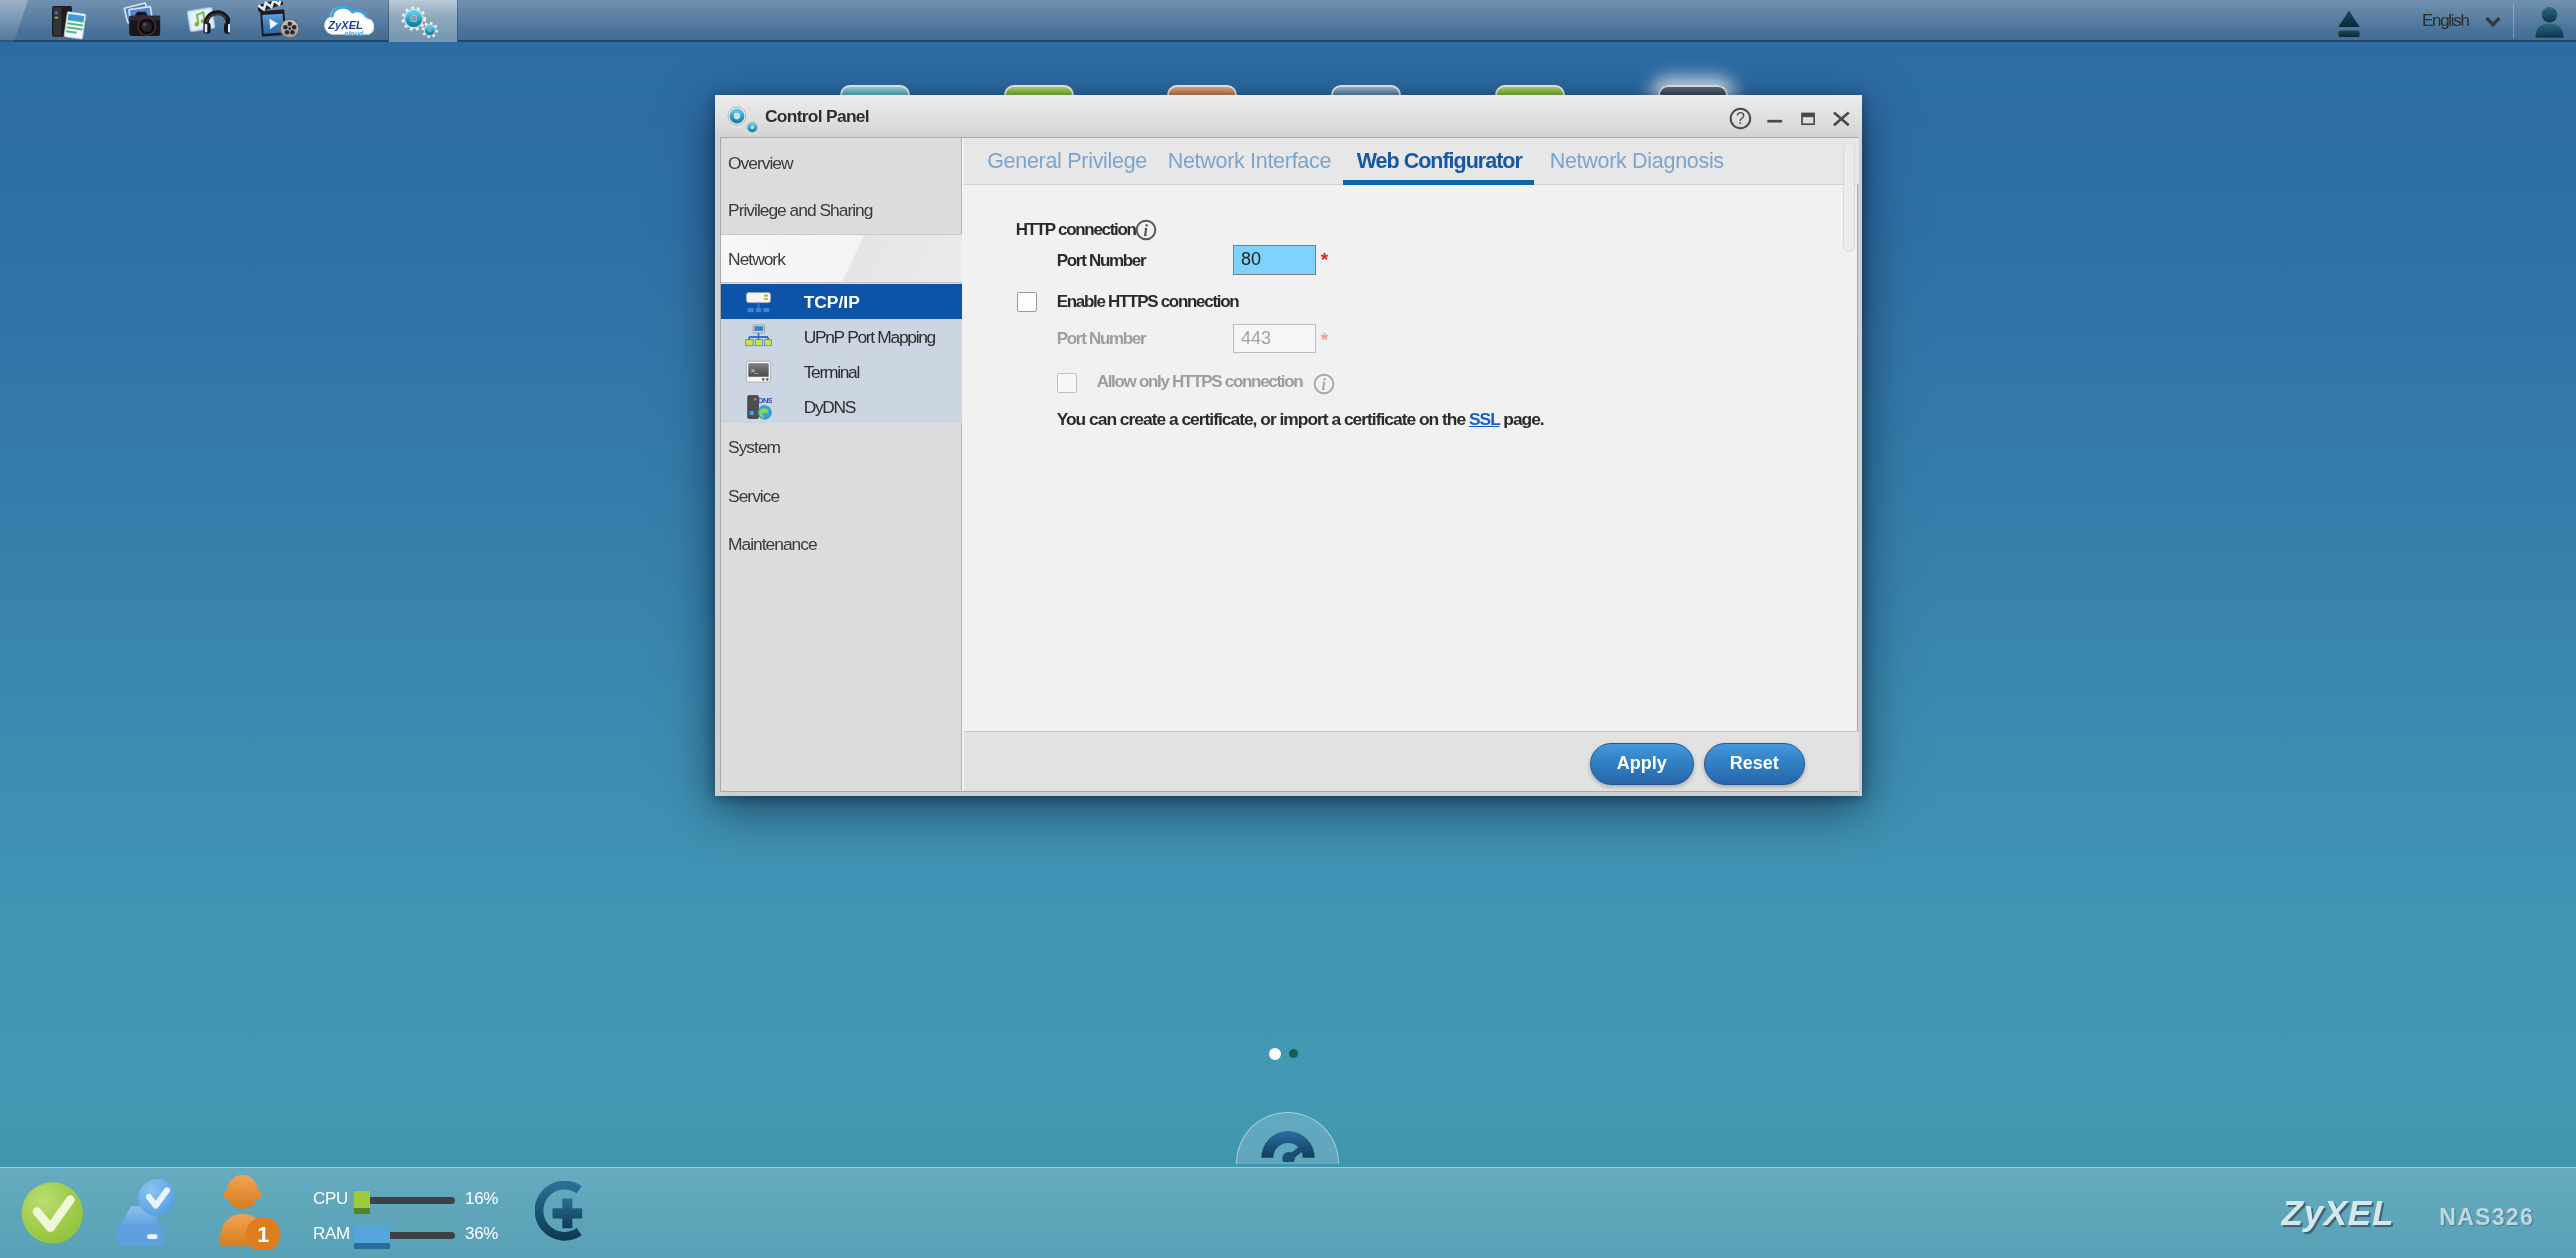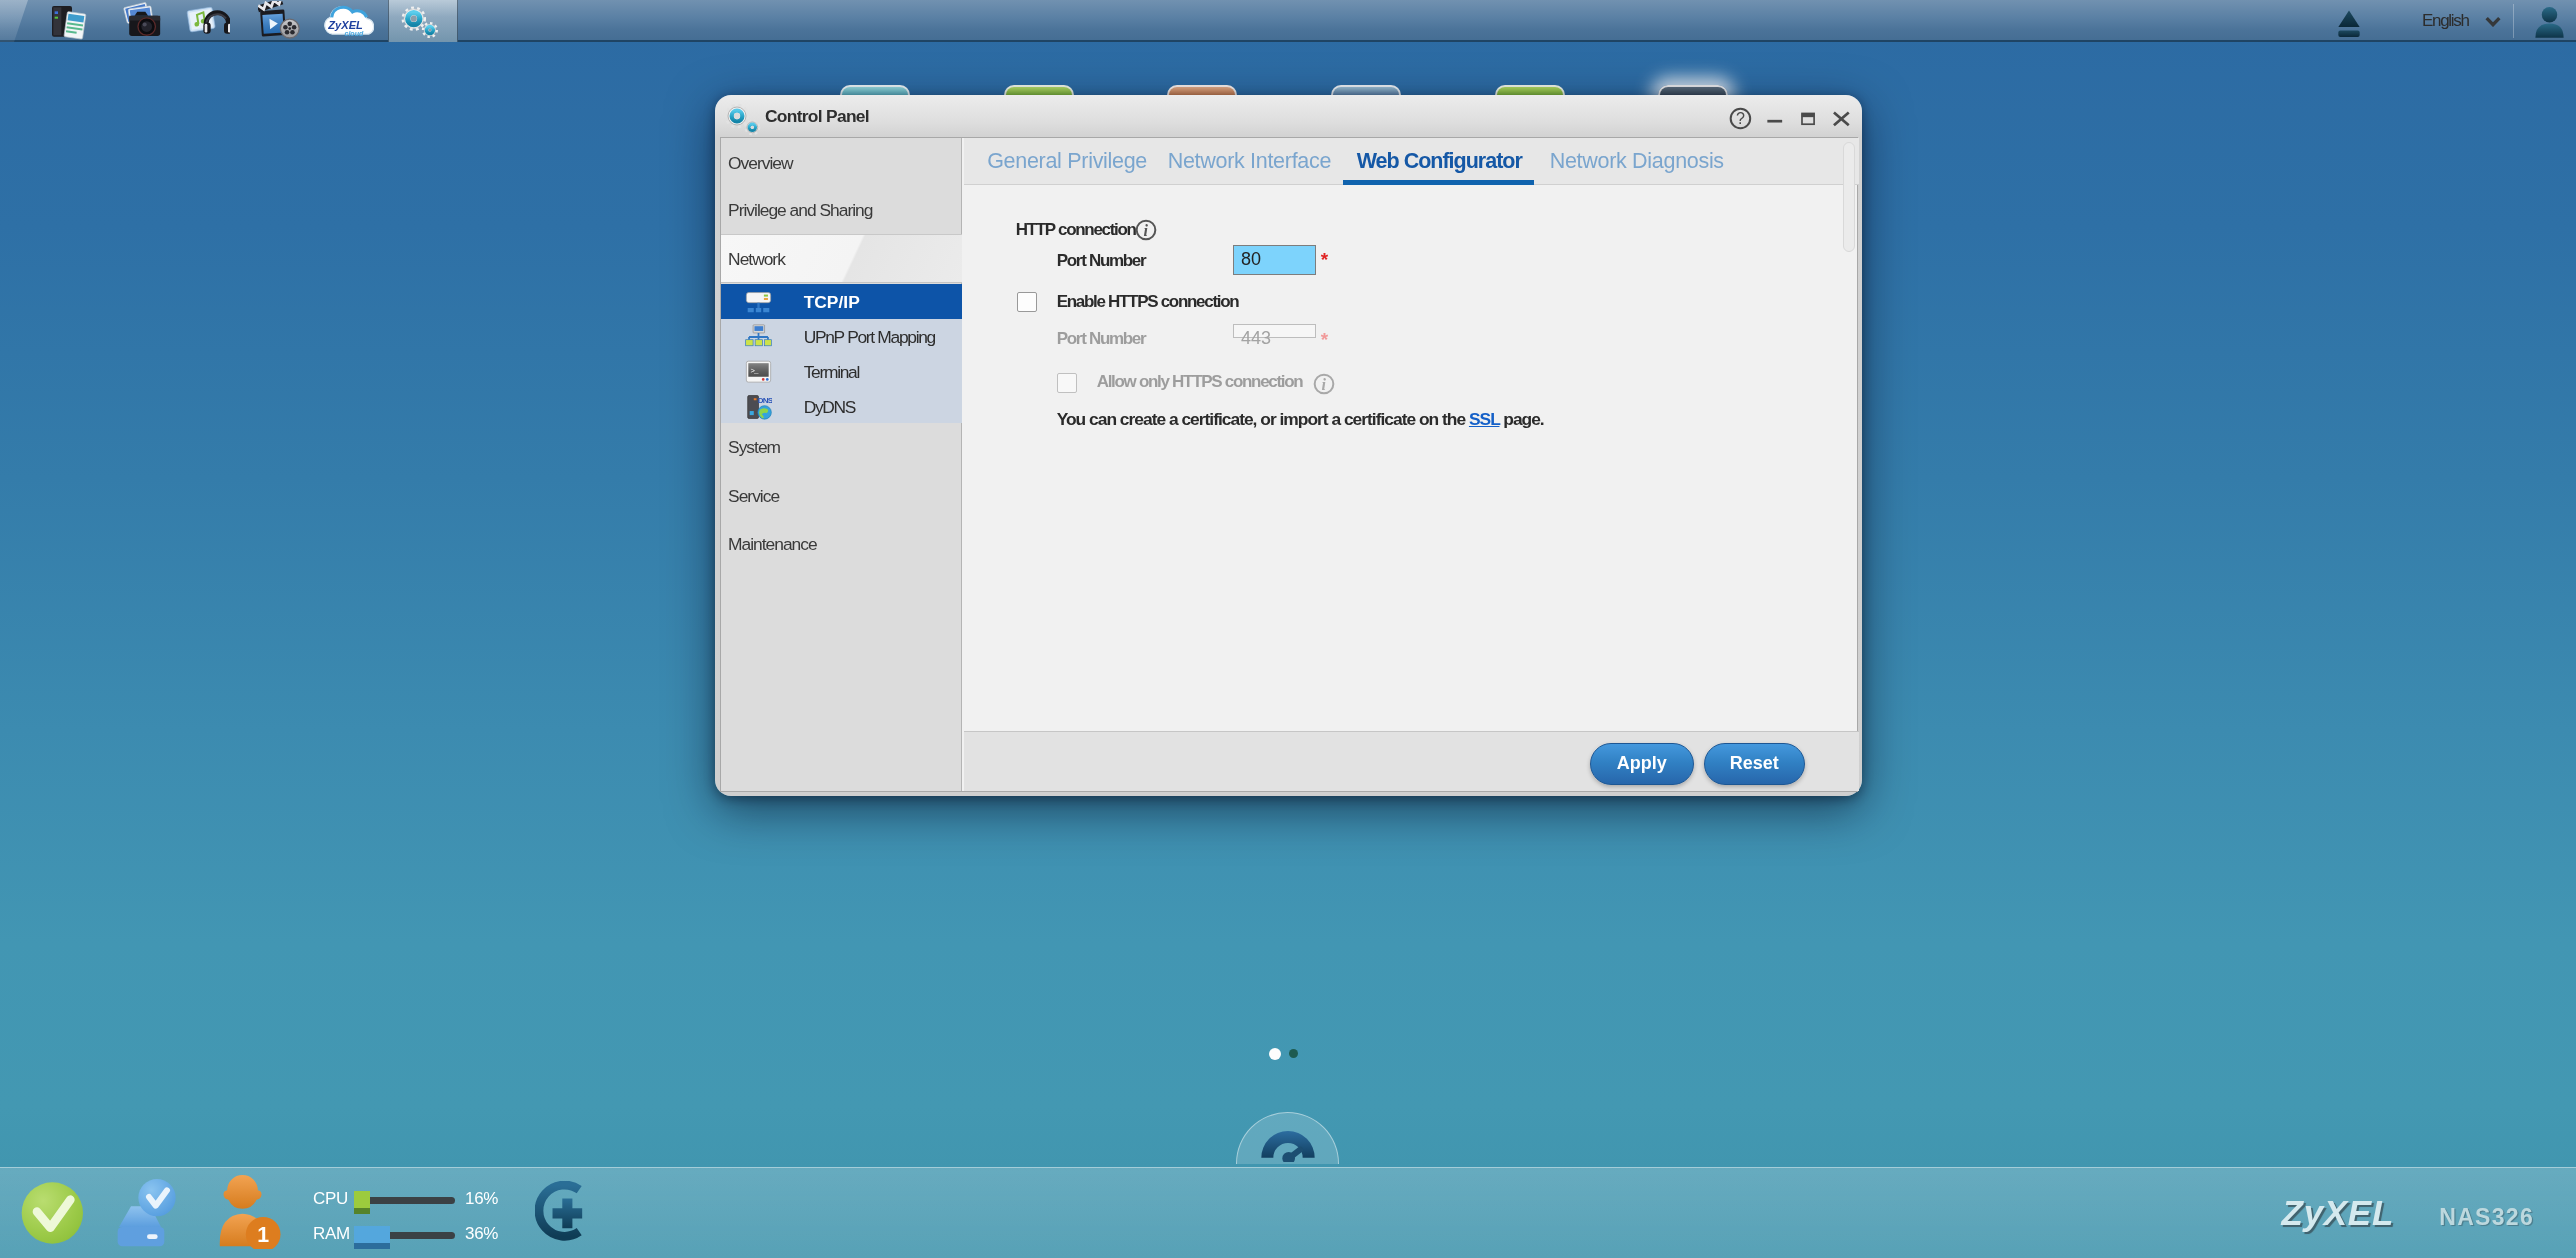--- a/index.html
+++ b/index.html
@@ -18,21 +18,21 @@
 
   
   #topbar{left:0;top:0;width:2576px;height:42px;
     background:linear-gradient(180deg,#7191b0 0%,#5a80a4 45%,#4b7399 75%,#456e94 100%);
     border-bottom:2.7px solid #1f4464;}
   #topbar .wedge{left:0;top:0;width:28px;height:42px;background:linear-gradient(180deg,rgba(255,255,255,0.30),rgba(255,255,255,0.08));clip-path:polygon(0 0,100% 0,50% 100%,0 100%);}
   #selbox{left:388px;top:0;width:70px;height:42px;border-left:1.3px solid rgba(20,40,60,0.55);border-right:1.3px solid rgba(20,40,60,0.55);
     background:linear-gradient(180deg,#b9cad8 0%,#8fa9bf 40%,#7395ad 100%);}
 
   
-  #dlg{left:715px;top:95px;width:1147px;height:701px;border-radius:16px;
+  #dlg{left:715px;top:95px;width:1147px;height:701px;border-radius:0;
     background:linear-gradient(180deg,#ececec 0%,#dedede 27px,#d2d2d2 42px,#cfcfcf 100%);
     box-shadow:0 13.4px 47px rgba(0,10,30,0.55),0 2.7px 10.7px rgba(0,10,30,0.4);}
   #dlgtitle{left:0;top:0;width:100%;height:42px;}
   #dlgtitle .txt{left:50px;top:11.4px;font-size:17.4px;font-weight:bold;letter-spacing:-0.7px;color:#2e2e2e;}
   #dlgbody{left:4.7px;top:42px;width:1138px;height:655px;background:#f1f1f1;border:0.7px solid #a8a8a8;}
 
   
   #sidebar{left:0;top:0;width:241px;height:653px;background:#dcdcdc;border-right:1.3px solid #b4b4b4;}
   .navitem{left:0;width:241px;height:48px;line-height:48px;padding-left:7.4px;font-size:17.4px;letter-spacing:-1px;color:#3a3a3a;}
   #nav-network{left:0;top:96px;width:241px;height:49px;
@@ -49,21 +49,21 @@
   
   #content{left:243px;top:0;width:895px;height:653px;}
   #tabbar{left:0;top:0;width:895px;height:47px;background:#e7e7e7;border-bottom:1.3px solid #d0d0d0;}
   .tab{position:absolute;top:50%;transform:translateY(-50%);font-size:21.5px;letter-spacing:-0.3px;color:#7aa5ce;white-space:nowrap;}
   #tab-active{color:#1558a6;font-weight:bold;letter-spacing:-1px;}
   #tabline{left:379px;top:42px;width:191px;height:5.4px;background:#1063ae;}
 
   .flabel{font-size:17px;font-weight:bold;letter-spacing:-1.3px;color:#2b2b2b;white-space:nowrap;}
   .flabel-gray{font-size:17px;font-weight:bold;letter-spacing:-1.3px;color:#9d9d9d;white-space:nowrap;}
   .finput{width:83px;height:29.5px;border:1.3px solid #7d7d7d;background:#7dd3fc;font-size:18px;color:#222;padding-left:7.4px;line-height:27px;}
-  .finput-dis{width:83px;height:14px;border:1.3px solid #bdbdbd;background:#f6f6f6;font-size:18px;color:#a3a3a3;padding-left:7.4px;line-height:27px;}
+  .finput-dis{width:83px;height:29px;border:1.3px solid #bdbdbd;background:#f6f6f6;font-size:18px;color:#a3a3a3;padding-left:7.4px;line-height:27px;}
   .star{color:#e02424;font-size:19px;font-weight:bold;}
   .star-dim{color:#f19a9a;font-size:19px;font-weight:bold;}
   .fsent{font-size:17.4px;font-weight:bold;letter-spacing:-1px;color:#2b2b2b;white-space:nowrap;}
   .cbox{width:20px;height:20px;border:1.3px solid #999;background:#fdfdfd;border-radius:2px;}
   .cbox-dis{width:20px;height:20px;border:1.3px solid #c0c0c0;background:#f8f8f8;border-radius:2px;}
 
   #actionbar{left:0;top:593px;width:895px;height:60px;background:#e2e2e2;border-top:1.3px solid #c6c6c6;}
   .btn{position:absolute;top:10.7px;height:42px;border-radius:21px;
     background:linear-gradient(180deg,#4498dd 0%,#3181c4 45%,#2766ab 100%);
     border:1.3px solid #1d5794;color:#fff;font-size:18px;font-weight:bold;text-align:center;line-height:39px;

